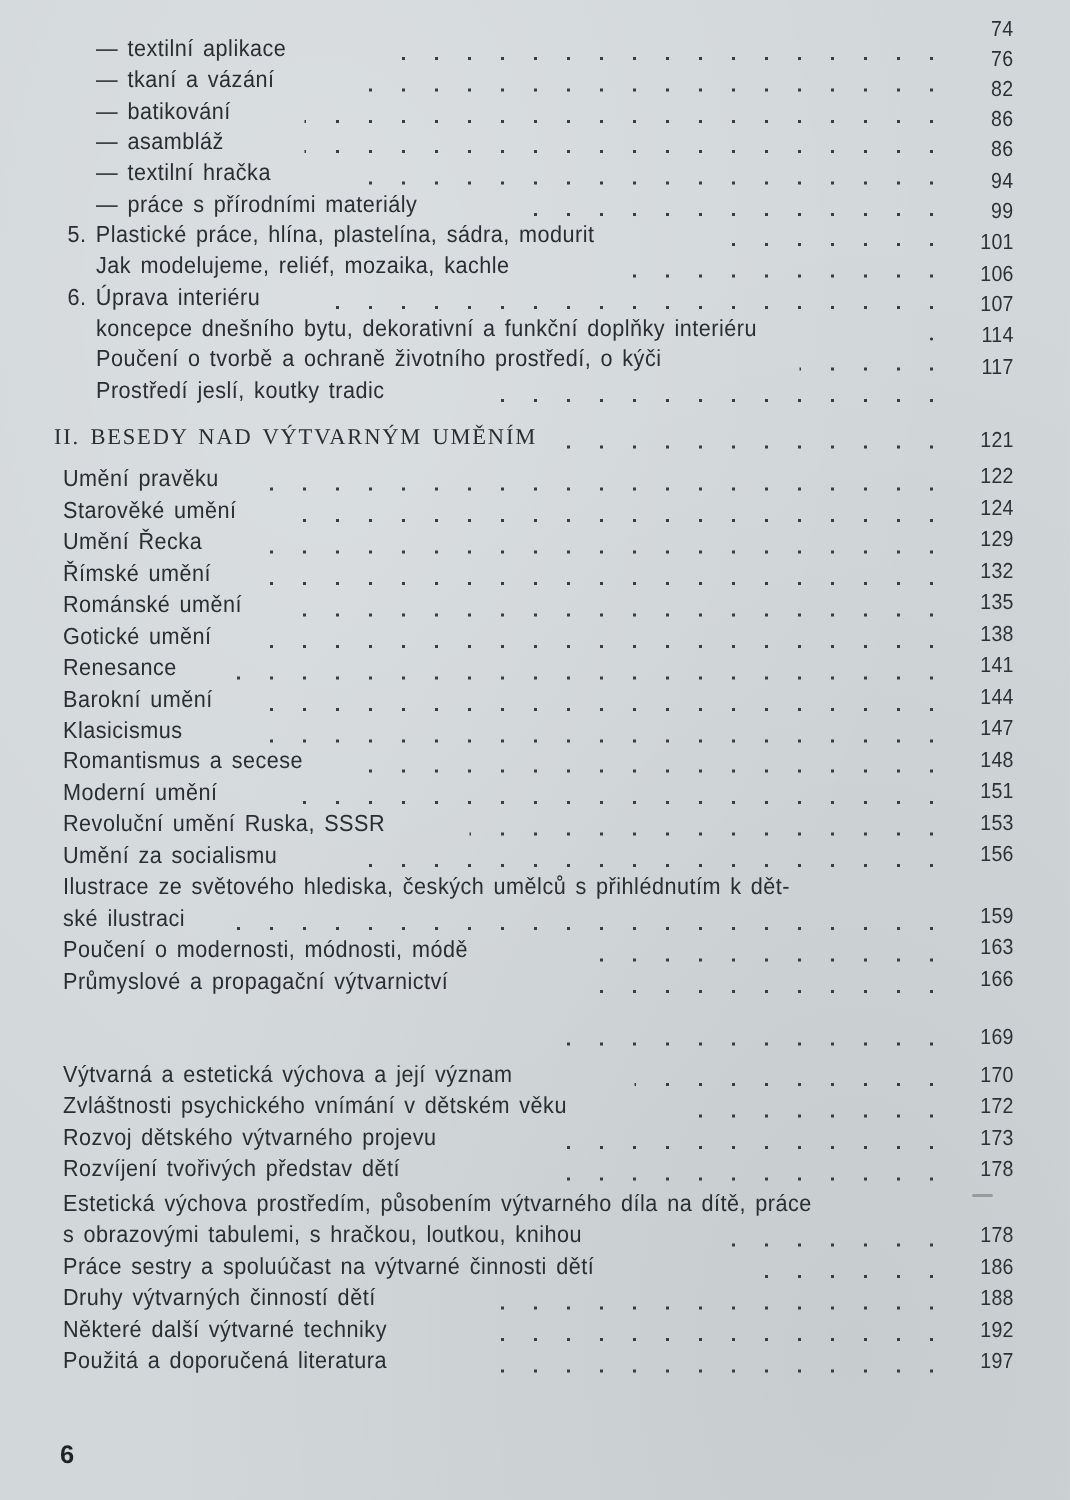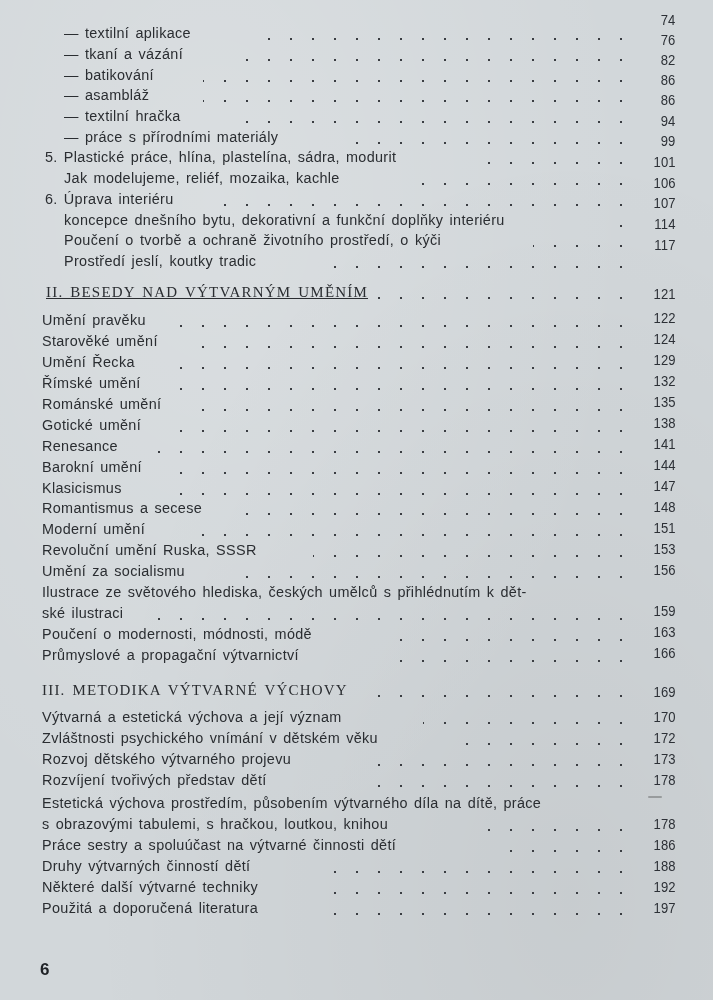--- a/index.html
+++ b/index.html
@@ -110,21 +110,21 @@
     <div class="leader" style="left: 208px; width: 424px; top: 204px;"></div>
     <div class="page-num" style="top: 194px;">107</div>
     <div class="entry-text" style="left: 64px; top: 211px;">koncepce dnešního bytu, dekorativní a funkční doplňky interiéru</div>
     <div class="leader" style="left: 613px; width: 19px; top: 225px;"></div>
     <div class="page-num" style="top: 215px;">114</div>
     <div class="entry-text" style="left: 64px; top: 231px;">Poučení o tvorbě a ochraně životního prostředí, o kýči</div>
     <div class="leader" style="left: 533px; width: 99px; top: 245px;"></div>
     <div class="page-num" style="top: 236px;">117</div>
     <div class="entry-text" style="left: 64px; top: 252px;">Prostředí jeslí, koutky tradic</div>
     <div class="leader" style="left: 318px; width: 314px; top: 266px;"></div>
-    <div class="entry-text heading" style="left: 46px; top: 283px; text-decoration: underline;">II. BESEDY NAD VÝTVARNÝM UMĚNÍM</div>
+    <div class="entry-text heading" style="left: 36px; top: 283px;">II. BESEDY NAD VÝTVARNÝM UMĚNÍM</div>
     <div class="leader" style="left: 378px; width: 254px; top: 297px;"></div>
     <div class="page-num" style="top: 285px;">121</div>
     <div class="entry-text" style="left: 42px; top: 311px;">Umění pravěku</div>
     <div class="leader" style="left: 178px; width: 454px; top: 325px;"></div>
     <div class="page-num" style="top: 309px;">122</div>
     <div class="entry-text" style="left: 42px; top: 332px;">Starověké umění</div>
     <div class="leader" style="left: 193px; width: 439px; top: 346px;"></div>
     <div class="page-num" style="top: 330px;">124</div>
     <div class="entry-text" style="left: 42px; top: 353px;">Umění Řecka</div>
     <div class="leader" style="left: 168px; width: 464px; top: 367px;"></div>
@@ -162,21 +162,20 @@
     <div class="entry-text" style="left: 42px; top: 583px;">Ilustrace ze světového hlediska, českých umělců s přihlédnutím k dět-</div>
     <div class="entry-text" style="left: 42px; top: 604px;">ské ilustraci</div>
     <div class="leader" style="left: 153px; width: 479px; top: 618px;"></div>
     <div class="page-num" style="top: 602px;">159</div>
     <div class="entry-text" style="left: 42px; top: 625px;">Poučení o modernosti, módnosti, módě</div>
     <div class="leader" style="left: 383px; width: 249px; top: 639px;"></div>
     <div class="page-num" style="top: 623px;">163</div>
     <div class="entry-text" style="left: 42px; top: 646px;">Průmyslové a propagační výtvarnictví</div>
     <div class="leader" style="left: 388px; width: 244px; top: 660px;"></div>
     <div class="page-num" style="top: 644px;">166</div>
-    <div class="entry-text heading" style="left: 42px; top: 681px;">III. METODIKA VÝTVARNÉ VÝCHOVY</div>
     <div class="leader" style="left: 373px; width: 259px; top: 695px;"></div>
     <div class="page-num" style="top: 683px;">169</div>
     <div class="entry-text" style="left: 42px; top: 708px;">Výtvarná a estetická výchova a její význam</div>
     <div class="leader" style="left: 423px; width: 209px; top: 722px;"></div>
     <div class="page-num" style="top: 708px;">170</div>
     <div class="entry-text" style="left: 42px; top: 729px;">Zvláštnosti psychického vnímání v dětském věku</div>
     <div class="leader" style="left: 463px; width: 169px; top: 743px;"></div>
     <div class="page-num" style="top: 729px;">172</div>
     <div class="entry-text" style="left: 42px; top: 750px;">Rozvoj dětského výtvarného projevu</div>
     <div class="leader" style="left: 363px; width: 269px; top: 764px;"></div>

